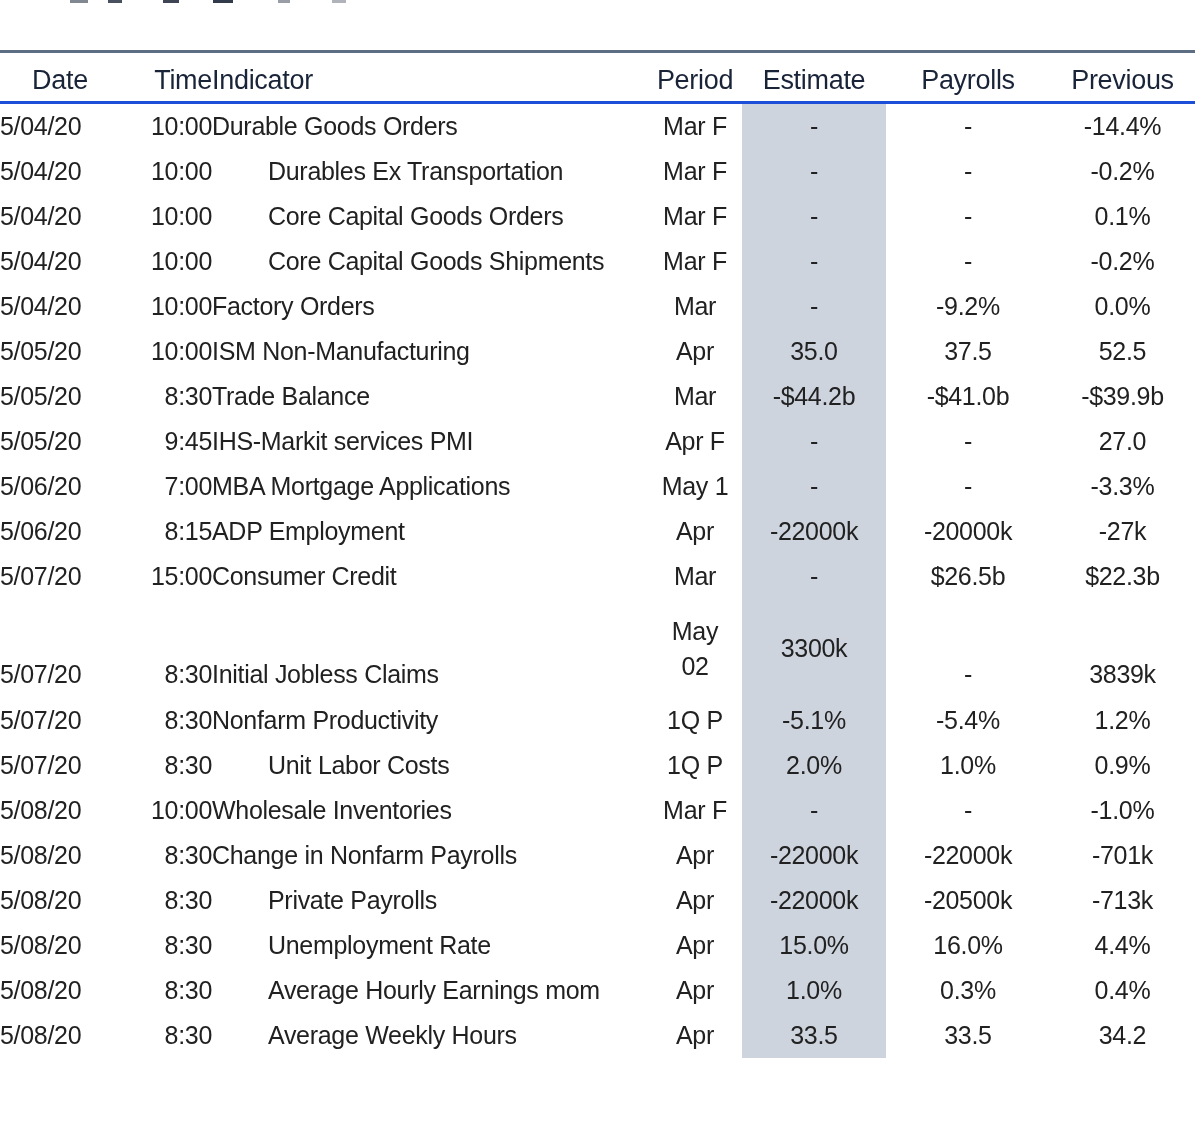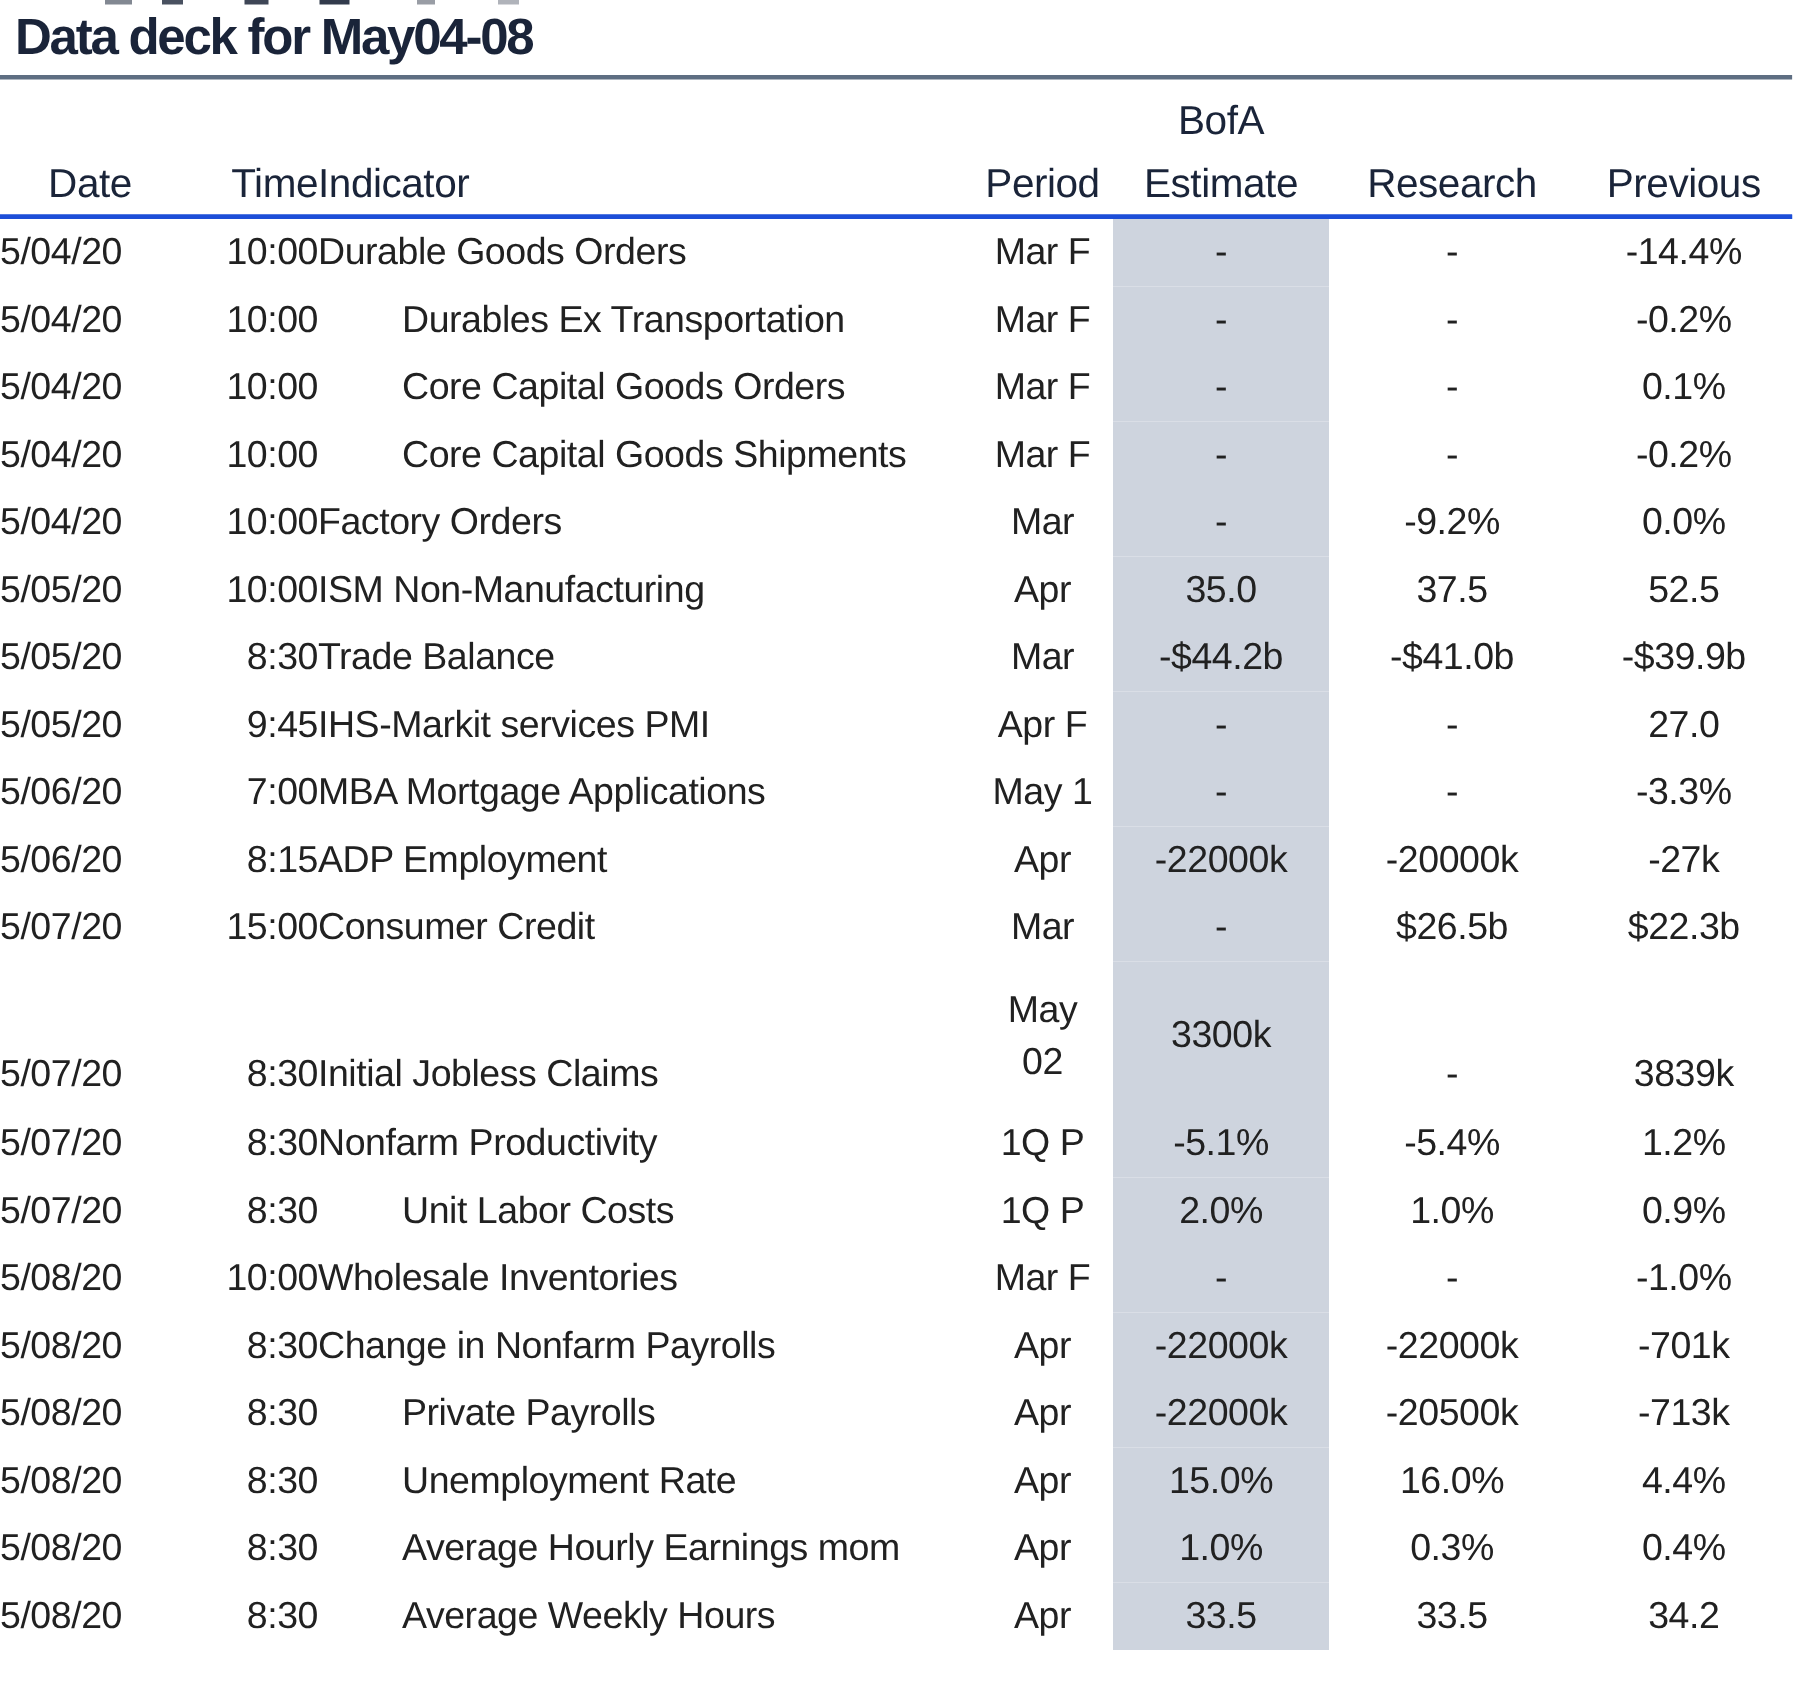--- a/index.html
+++ b/index.html
@@ -68,47 +68,40 @@
 
 <div class="page">
 
   <div class="speck" style="left:70px;width:18px;opacity:.55"></div>
   <div class="speck" style="left:108px;width:14px;opacity:.8"></div>
   <div class="speck" style="left:163px;width:16px;opacity:.85"></div>
   <div class="speck" style="left:213px;width:20px;opacity:.9"></div>
   <div class="speck" style="left:278px;width:12px;opacity:.45"></div>
   <div class="speck" style="left:332px;width:14px;opacity:.35"></div>
 
-  <div class="report-title">Data deck for May04-08</div>
   <div class="rule-title"></div>
 
   <table class="deck">
     <colgroup>
       <col style="width:120px">
         <col style="width:92px">
         <col style="width:436px">
       <col style="width:94px">
         <col style="width:144px">
         <col style="width:164px">
       <col style="width:145px">
     </colgroup>
     <thead>
-      <tr class="hrow1">
-        <th colspan="4"></th>
-        <th class="h-est">BofA</th>
-        <th></th>
-        <th></th>
-      </tr>
       <tr class="hrow2">
         <th class="h-date">Date</th>
         <th class="h-time">Time</th>
         <th class="h-ind">Indicator</th>
         <th class="h-period">Period</th>
         <th class="h-est">Estimate</th>
-        <th class="h-cons">Research</th>
+        <th class="h-cons">Payrolls</th>
         <th class="h-prev">Previous</th>
       </tr>
     </thead>
     <tbody id="deck-body">
         <tr>
           <td class="c-date">5/04/20</td>
           <td class="c-time">10:00</td>
           <td class="c-ind">Durable Goods Orders</td>
           <td class="c-period">Mar F</td>
           <td class="c-est">-</td>

